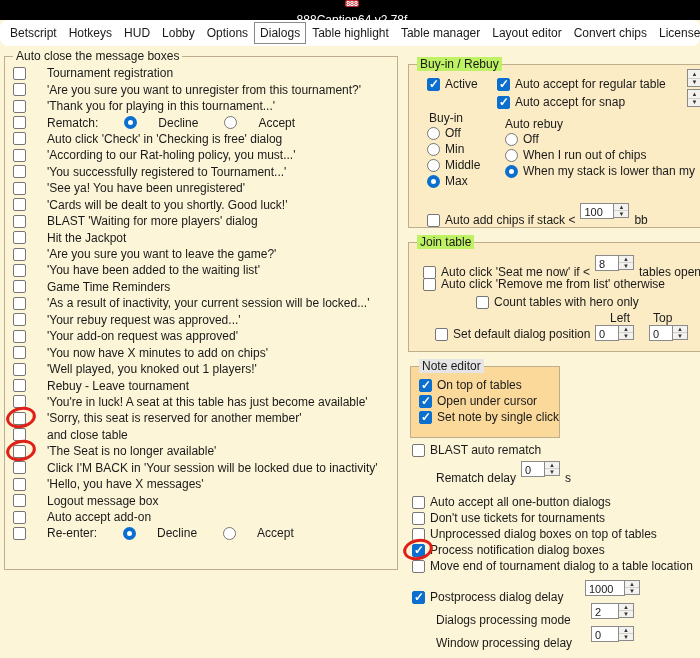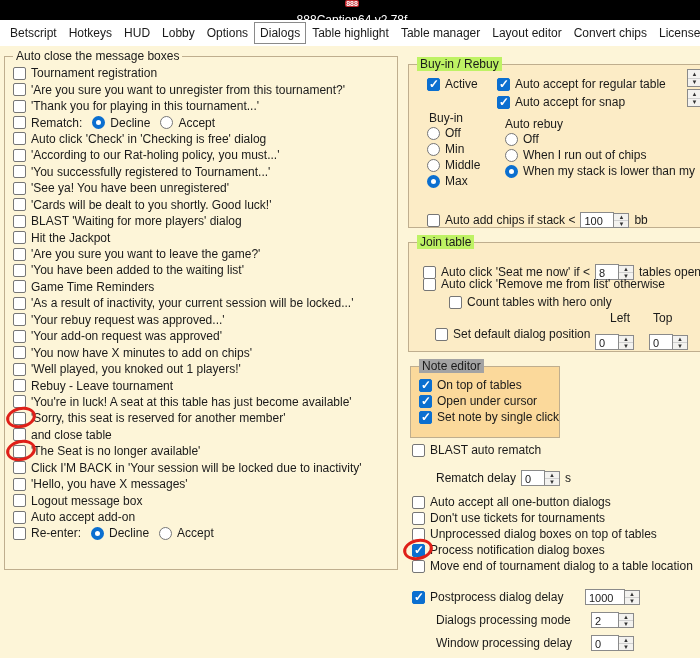--- a/index.html
+++ b/index.html
@@ -3,53 +3,53 @@
 <meta charset="utf-8">
 <style>
   *{box-sizing:border-box;margin:0;padding:0;}
   html,body{width:700px;height:658px;overflow:hidden;}
   body{font-family:"Liberation Sans",sans-serif;font-size:12px;background:#fdf5d8;position:relative;color:#1a1a1a;}
 
   .titlebar{height:20px;background:#000;color:#fff;display:flex;align-items:center;gap:6px;padding-left:4px;flex-direction:column;}
   .app-icon{width:14px;height:14px;background:#c1272d;color:#fff;font-size:7px;font-weight:bold;display:flex;align-items:center;justify-content:center;border-radius:2px;}
   .title-text{font-size:12px;}
 
-  .menubar{height:26px;background:#ffffff;display:flex;align-items:center;padding:0 4px;}
+  .menubar{height:26px;background:#ffffff;display:flex;align-items:center;padding:0 4px;border-radius:8px;}
   .tab{padding:3px 5px;white-space:nowrap;cursor:default;border:1px solid transparent;}
   .tab.selected{border:1px solid #8a8a8a;}
 
   .g{position:absolute;border:1px solid #bfae8e;}
   .g-left{left:4px;top:56px;width:394px;height:514px;background:transparent;}
   .g-buyin{left:408px;top:64px;width:296px;height:164px;background:#fcecc6;}
   .g-join{left:408px;top:242px;width:296px;height:110px;background:#fcecc6;}
   .g-note{left:410px;top:366px;width:150px;height:72px;background:#fbd99b;}
   .grouplabel{position:absolute;top:-8px;left:8px;padding:0 3px;background:#fdf5d8;white-space:nowrap;}
   .g-buyin>.grouplabel,.g-join>.grouplabel{background:#bef264;}
-  .g-note>.grouplabel{background:#a3a3a3;}
+  .g-note>.grouplabel{background:#e5e5e5;}
 
   .leftlist{position:absolute;left:8px;top:8px;right:4px;}
-  .lrow{display:flex;align-items:center;gap:5px;height:16.45px;position:relative;white-space:nowrap;overflow:visible;}
+  .lrow{display:flex;align-items:center;gap:21px;height:16.45px;position:relative;white-space:nowrap;overflow:visible;}
   .lrow .rb{margin-left:5px;}
 
   .crow{position:absolute;display:flex;align-items:center;gap:5px;white-space:nowrap;}
   .lbl{font-size:12px;}
   .sublabel{position:absolute;white-space:nowrap;}
 
   .cb{width:13px;height:13px;flex:0 0 13px;border:1px solid #767676;background:#fff;border-radius:2px;position:relative;}
   .cb.checked{background:#0b6fd0;border-color:#0b6fd0;}
   .cb.checked::after{content:"✓";position:absolute;left:1px;top:-2px;color:#fff;font-size:12px;font-weight:bold;}
   .rb{width:13px;height:13px;flex:0 0 13px;border:1px solid #767676;background:#fff;border-radius:50%;}
   .rb.selected{border:4px solid #0b6fd0;}
   .rrow{position:static;display:flex;align-items:center;gap:5px;white-space:nowrap;}
   .radiolist{position:absolute;display:flex;flex-direction:column;}
   .radiolist .rrow{height:16px;}
   .cblist{position:absolute;display:flex;flex-direction:column;}
   .cblist .rrow{height:16px;}
 
-  .spin{display:inline-flex;align-items:center;height:34px;}
+  .spin{display:inline-flex;align-items:flex-start;height:34px;}
   .spin-box{min-width:28px;background:#fff;border:1px solid #8a8a8a;font-size:11px;padding:2px 3px 0;}
   .spin.w24 .spin-box{min-width:24px;}
   .spin.w34 .spin-box{min-width:34px;}
   .spin.w40 .spin-box{min-width:40px;}
   .spin-btns{display:flex;flex-direction:column;width:15px;border:1px solid #8a8a8a;border-left:0;background:#f3f2ef;}
   .spin-btns span{flex:1;display:flex;align-items:center;justify-content:center;font-size:6px;color:#333;line-height:1;}
   .spin-btns span:first-child{border-bottom:1px solid #cfcfcf;}
   .cutspin{position:absolute;width:15px;height:18px;border:1px solid #8a8a8a;display:flex;flex-direction:column;background:#f3f2ef;}
   .cutspin span{flex:1;display:flex;align-items:center;justify-content:center;font-size:6px;color:#333;line-height:1;}
   .cutspin span:first-child{border-bottom:1px solid #cfcfcf;}
@@ -298,21 +298,21 @@
           <span>▲</span>
           <span>▼</span>
         </span>
       </span>
     <span class="lbl">tables open</span>
   </div>
   <div class="crow" style="left:14px;top:34px;">
     <span class="cb"></span>
     <span class="lbl">Auto click 'Remove me from list' otherwise</span>
   </div>
-  <div class="crow" style="left:0;top:52px;padding-left:40px;">
+  <div class="crow" style="left:27px;top:52px;padding-left:40px;">
     <span class="cb"></span>
     <span class="lbl">Count tables with hero only</span>
   </div>
   <span class="sublabel" style="left:190px;top:68px;margin-left:11px;">Left</span>
   <span class="sublabel" style="left:244px;top:68px;">Top</span>
   <div class="crow" style="left:14px;top:84px;margin-left:12px;">
     <span class="cb"></span>
     <span class="lbl">Set default dialog position</span>
   </div>
   <span class="spin w24" style="position:absolute;left:186px;top:82px;">

